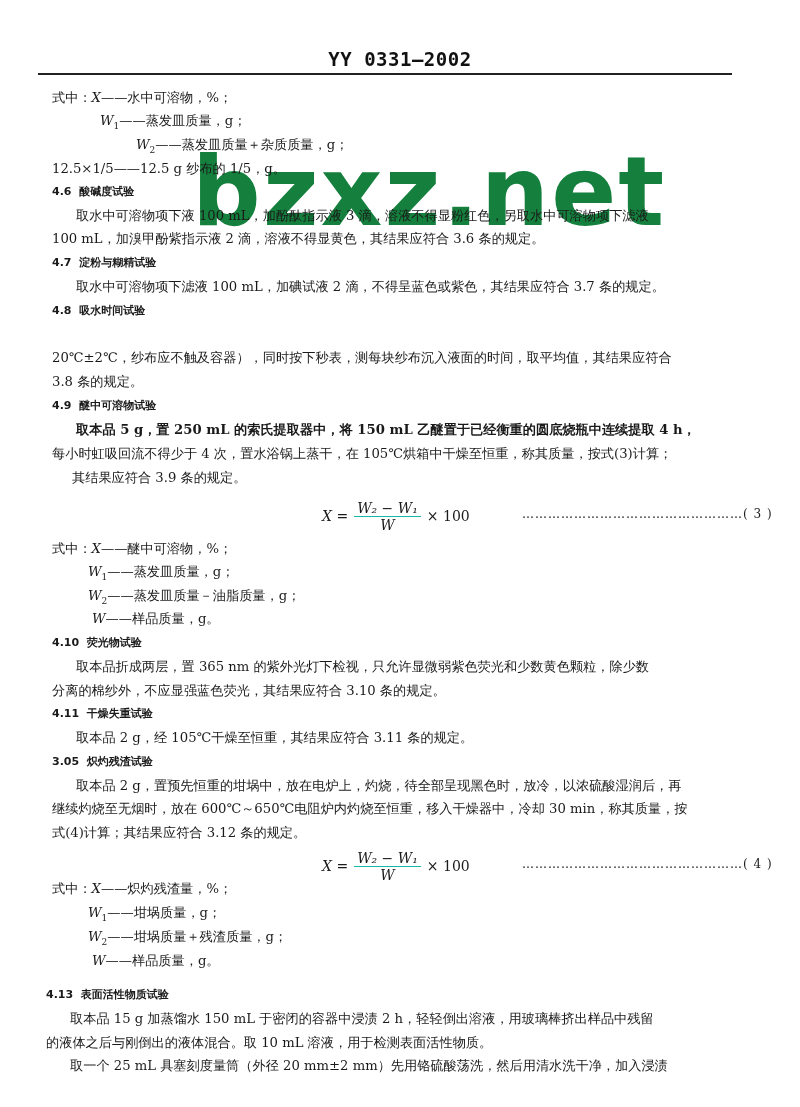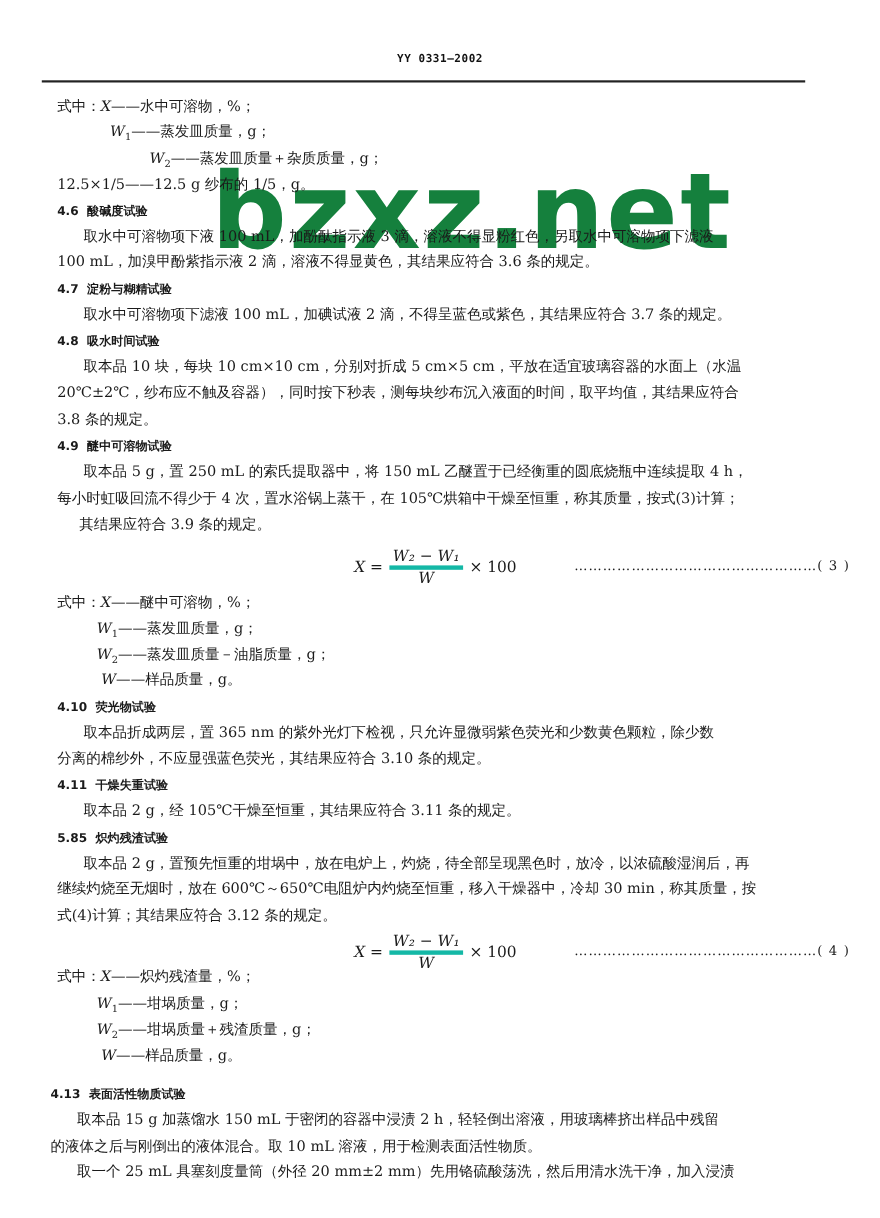--- a/index.html
+++ b/index.html
@@ -3,40 +3,40 @@
 <meta charset="utf-8">
 <style>
   html, body { margin: 0; padding: 0; }
   body {
     width: 800px; height: 1107px; background: #ffffff; position: relative; overflow: hidden;
     font-family: "DejaVu Serif", "Liberation Serif", serif; color: #1a1a1a;
   }
   .page { position: absolute; left: 0; top: 0; width: 800px; height: 1107px; }
   .header-code {
     position: absolute; top: 48px; left: 0; width: 800px; text-align: center;
-    font-family: "DejaVu Sans Mono", "Liberation Mono", monospace; font-size: 10px; font-weight: bold;
+    font-family: "DejaVu Sans Mono", "Liberation Mono", monospace; font-size: 19px; font-weight: bold;
     letter-spacing: 0.5px; color: #111;
   }
   .header-rule {
     position: absolute; top: 73px; left: 38px; width: 694px; height: 2px; background: #222;
   }
   .watermark {
     position: absolute; left: 192px; top: 132px; font-family: "DejaVu Sans", "Liberation Sans", sans-serif;
     font-weight: bold; font-size: 96px; color: #15803d; letter-spacing: 2px; z-index: 0; line-height: 1; margin-top: 12px;
   }
   .line {
     position: absolute; font-size: 13.2px; line-height: 18px; white-space: nowrap; z-index: 1;
   }
   .heading { font-family: "DejaVu Sans", "Liberation Sans", sans-serif; font-weight: bold; font-size: 11px; }
   .var { font-style: italic; font-family: "DejaVu Serif", "Liberation Serif", serif; }
   .formula {
     position: absolute; font-size: 14px; z-index: 1; display: flex; align-items: center;
   }
   .frac { display: inline-flex; flex-direction: column; align-items: center; margin: 0 6px; font-style: italic; }
-  .frac .num { padding: 0 3px; border-bottom: 4px solid #14b8a6; line-height: 16px; }
+  .frac .num { padding: 0 3px; border-bottom: 1px solid #14b8a6; line-height: 16px; }
   .frac .den { line-height: 16px; }
   .formula .dots { position: absolute; white-space: nowrap; letter-spacing: 1px; font-size: 12px; }
   sub { font-size: 9px; }
 </style>
 </head>
 <body>
 
 <div class="page">
 
   <div class="header-code">YY 0331—2002</div>
@@ -62,28 +62,27 @@
   <div class="line" style="left:52px; top:230px;">100 mL，加溴甲酚紫指示液 2 滴，溶液不得显黄色，其结果应符合 3.6 条的规定。</div>
 
   <div class="line heading" style="left:52px; top:254px;">
     <span>4.7</span>&nbsp;&nbsp;<span>淀粉与糊精试验</span>
   </div>
   <div class="line" style="left:76px; top:278px;">取水中可溶物项下滤液 100 mL，加碘试液 2 滴，不得呈蓝色或紫色，其结果应符合 3.7 条的规定。</div>
 
   <div class="line heading" style="left:52px; top:302px;">
     <span>4.8</span>&nbsp;&nbsp;<span>吸水时间试验</span>
   </div>
-  <div class="line" style="left:76px; top:325px;">取本品 10 块，每块 10 cm×10 cm，分别对折成 5 cm×5 cm，平放在适宜玻璃容器的水面上（水温</div>
   <div class="line" style="left:52px; top:349px;">20℃±2℃，纱布应不触及容器），同时按下秒表，测每块纱布沉入液面的时间，取平均值，其结果应符合</div>
   <div class="line" style="left:52px; top:373px;">3.8 条的规定。</div>
 
   <div class="line heading" style="left:52px; top:397px;">
     <span>4.9</span>&nbsp;&nbsp;<span>醚中可溶物试验</span>
   </div>
-  <div class="line" style="left:76px; top:421px;">取本品 5 g，置 250 mL 的索氏提取器中，将 150 mL 乙醚置于已经衡重的圆底烧瓶中连续提取 4 h，</div>
+  <div class="line" style="left:76px; top:421px;font-weight:bold;">取本品 5 g，置 250 mL 的索氏提取器中，将 150 mL 乙醚置于已经衡重的圆底烧瓶中连续提取 4 h，</div>
   <div class="line" style="left:52px; top:445px;">每小时虹吸回流不得少于 4 次，置水浴锅上蒸干，在 105℃烘箱中干燥至恒重，称其质量，按式(3)计算；</div>
   <div class="line" style="left:52px; top:469px;margin-left:20px;">其结果应符合 3.9 条的规定。</div>
 
   <div class="formula" style="left:322px; top:496px; width:420px; height:40px;">
     <span class="var">X =</span>
     <span class="frac">
       <span class="num">W₂ − W₁</span>
       <span class="den">W</span>
     </span>
     <span>× 100</span>
@@ -108,21 +107,21 @@
   </div>
   <div class="line" style="left:76px; top:658px;">取本品折成两层，置 365 nm 的紫外光灯下检视，只允许显微弱紫色荧光和少数黄色颗粒，除少数</div>
   <div class="line" style="left:52px; top:682px;">分离的棉纱外，不应显强蓝色荧光，其结果应符合 3.10 条的规定。</div>
 
   <div class="line heading" style="left:52px; top:705px;text-align:right;">
     <span>4.11</span>&nbsp;&nbsp;<span>干燥失重试验</span>
   </div>
   <div class="line" style="left:76px; top:729px;">取本品 2 g，经 105℃干燥至恒重，其结果应符合 3.11 条的规定。</div>
 
   <div class="line heading" style="left:52px; top:753px;">
-    <span>5.85</span>&nbsp;&nbsp;<span>炽灼残渣试验</span>
+    <span>3.05</span>&nbsp;&nbsp;<span>炽灼残渣试验</span>
   </div>
   <div class="line" style="left:76px; top:777px;">取本品 2 g，置预先恒重的坩埚中，放在电炉上，灼烧，待全部呈现黑色时，放冷，以浓硫酸湿润后，再</div>
   <div class="line" style="left:52px; top:800px;">继续灼烧至无烟时，放在 600℃～650℃电阻炉内灼烧至恒重，移入干燥器中，冷却 30 min，称其质量，按</div>
   <div class="line" style="left:52px; top:824px;">式(4)计算；其结果应符合 3.12 条的规定。</div>
 
   <div class="formula" style="left:322px; top:846px; width:420px; height:40px;">
     <span class="var">X =</span>
     <span class="frac">
       <span class="num">W₂ − W₁</span>
       <span class="den">W</span>

